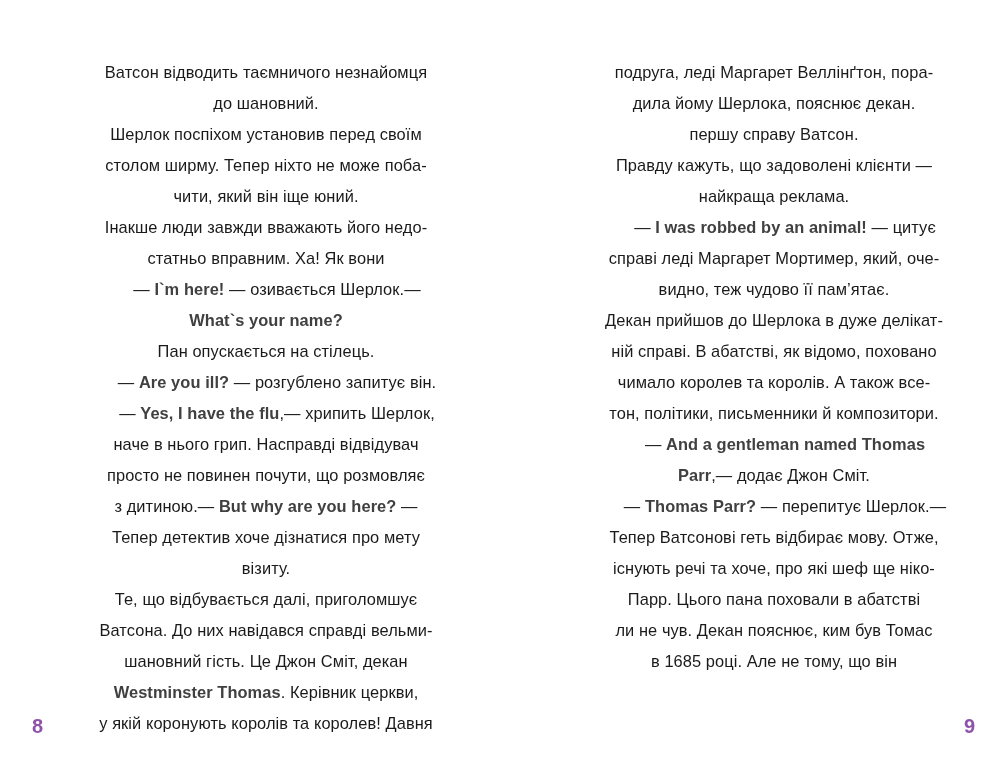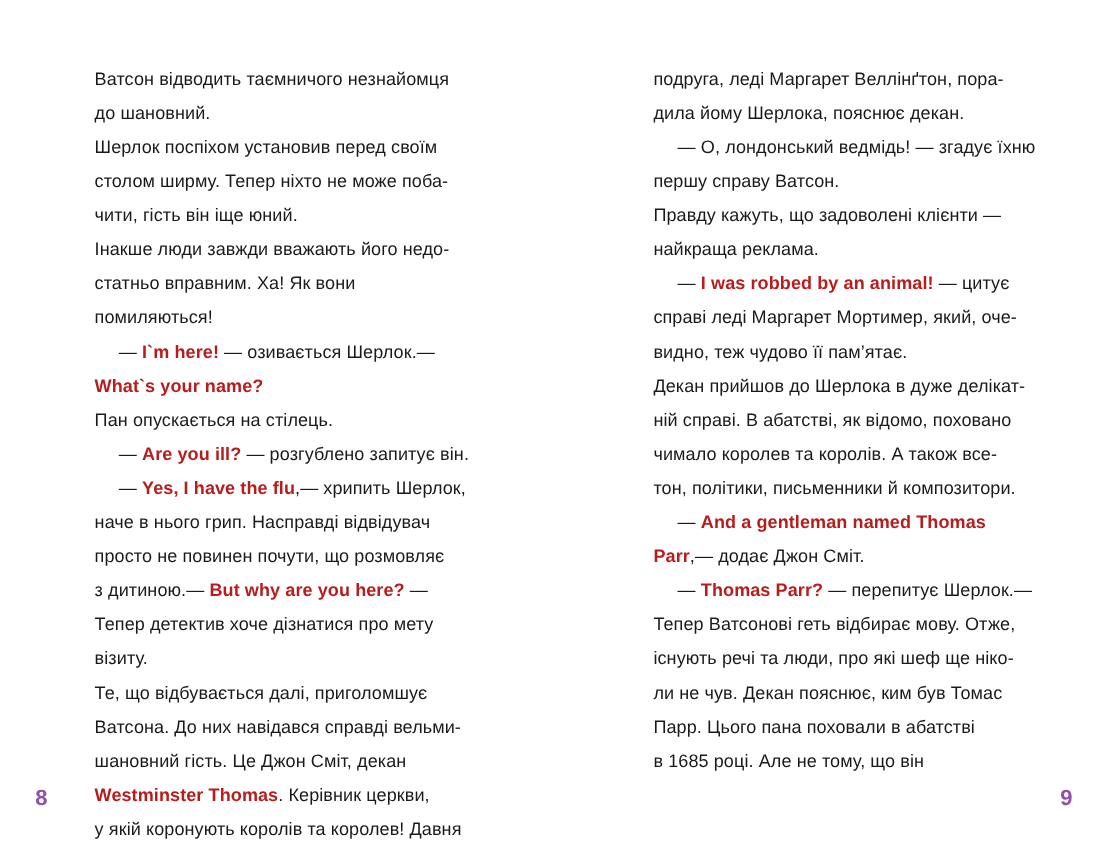--- a/index.html
+++ b/index.html
@@ -22,20 +22,21 @@
     background: #ffffff;
     box-sizing: border-box;
   }
 
   .page {
     position: absolute;
     top: 0;
     width: 499px;
     height: 768px;
     box-sizing: border-box;
+    text-align: center;
   }
   .page-left  { left: 0; }
   .page-right { left: 508px; }
 
   .text-column {
     position: absolute;
     top: 57px;
     width: 360px;
     font-size: 16.4px;
     line-height: 31px;
@@ -46,21 +47,21 @@
   .page-right .text-column { left: 86px; }
 
   .line {
     display: block;
     height: 31px;
     line-height: 31px;
     white-space: nowrap;
   }
 
   .en {
-    color: #b91c1c;
+    color: #404040;
     font-weight: bold;
   }
 
   .dash {
     color: #1a1a1a;
   }
 
   .indent {
     padding-left: 22px;
   }
@@ -80,24 +81,23 @@
 <body>
 
 <div class="book-spread">
 
   <div class="page page-left">
     <div class="text-column">
         <span class="line"><span class="dash">Ватсон відводить таємничого незнайомця</span></span>
         <span class="line"><span class="dash">до шановний.</span></span>
         <span class="line"><span class="dash">Шерлок поспіхом установив перед своїм</span></span>
         <span class="line"><span class="dash">столом ширму. Тепер ніхто не може поба-</span></span>
-        <span class="line"><span class="dash">чити, гість він іще юний.</span></span>
+        <span class="line"><span class="dash">чити, який він іще юний.</span></span>
         <span class="line"><span class="dash">Інакше люди завжди вважають його недо-</span></span>
         <span class="line"><span class="dash">статньо вправним. Ха! Як вони</span></span>
-        <span class="line"><span class="dash">помиляються!</span></span>
         <span class="line indent"><span class="dash">—  </span><span class="en">I`m here!</span><span class="dash"> — озивається Шерлок.—</span></span>
         <span class="line"><span class="en">What`s your name?</span></span>
         <span class="line"><span class="dash">Пан опускається на стілець.</span></span>
         <span class="line indent"><span class="dash">—  </span><span class="en">Are you ill?</span><span class="dash"> — розгублено запитує він.</span></span>
         <span class="line indent"><span class="dash">—  </span><span class="en">Yes, I have the flu</span><span class="dash">,— хрипить Шерлок,</span></span>
         <span class="line"><span class="dash">наче в нього грип. Насправді відвідувач</span></span>
         <span class="line"><span class="dash">просто не повинен почути, що розмовляє</span></span>
         <span class="line"><span class="dash">з дитиною.— </span><span class="en">But why are you here?</span><span class="dash"> —</span></span>
         <span class="line"><span class="dash">Тепер детектив хоче дізнатися про мету</span></span>
         <span class="line"><span class="dash">візиту.</span></span>
@@ -107,36 +107,35 @@
         <span class="line"><span class="en">Westminster Thomas</span><span class="dash">. Керівник церкви,</span></span>
         <span class="line"><span class="dash">у якій коронують королів та королев! Давня</span></span>
       </div>
     <div class="folio folio-left">8</div>
   </div>
 
   <div class="page page-right">
     <div class="text-column">
         <span class="line"><span class="dash">подруга, леді Маргарет Веллінґтон, пора-</span></span>
         <span class="line"><span class="dash">дила йому Шерлока, пояснює декан.</span></span>
-        <span class="line indent"><span class="dash">—  О, лондонський ведмідь! — згадує їхню</span></span>
         <span class="line"><span class="dash">першу справу Ватсон.</span></span>
         <span class="line"><span class="dash">Правду кажуть, що задоволені клієнти —</span></span>
         <span class="line"><span class="dash">найкраща реклама.</span></span>
         <span class="line indent"><span class="dash">—  </span><span class="en">I was robbed by an animal!</span><span class="dash"> — цитує</span></span>
         <span class="line"><span class="dash">справі леді Маргарет Мортимер, який, оче-</span></span>
         <span class="line"><span class="dash">видно, теж чудово її пам’ятає.</span></span>
         <span class="line"><span class="dash">Декан прийшов до Шерлока в дуже делікат-</span></span>
         <span class="line"><span class="dash">ній справі. В абатстві, як відомо, поховано</span></span>
         <span class="line"><span class="dash">чимало королев та королів. А також все-</span></span>
         <span class="line"><span class="dash">тон, політики, письменники й композитори.</span></span>
         <span class="line indent"><span class="dash">—  </span><span class="en">And a gentleman named Thomas</span></span>
         <span class="line"><span class="en">Parr</span><span class="dash">,— додає Джон Сміт.</span></span>
         <span class="line indent"><span class="dash">—  </span><span class="en">Thomas Parr?</span><span class="dash"> — перепитує Шерлок.—</span></span>
         <span class="line"><span class="dash">Тепер Ватсонові геть відбирає мову. Отже,</span></span>
-        <span class="line"><span class="dash">існують речі та люди, про які шеф ще ніко-</span></span>
+        <span class="line"><span class="dash">існують речі та хоче, про які шеф ще ніко-</span></span>
+        <span class="line"><span class="dash">Парр. Цього пана поховали в абатстві</span></span>
         <span class="line"><span class="dash">ли не чув. Декан пояснює, ким був Томас</span></span>
-        <span class="line"><span class="dash">Парр. Цього пана поховали в абатстві</span></span>
         <span class="line"><span class="dash">в 1685 році. Але не тому, що він</span></span>
       </div>
     <div class="folio folio-right">9</div>
   </div>
 
 </div>
 
 </body></html>

